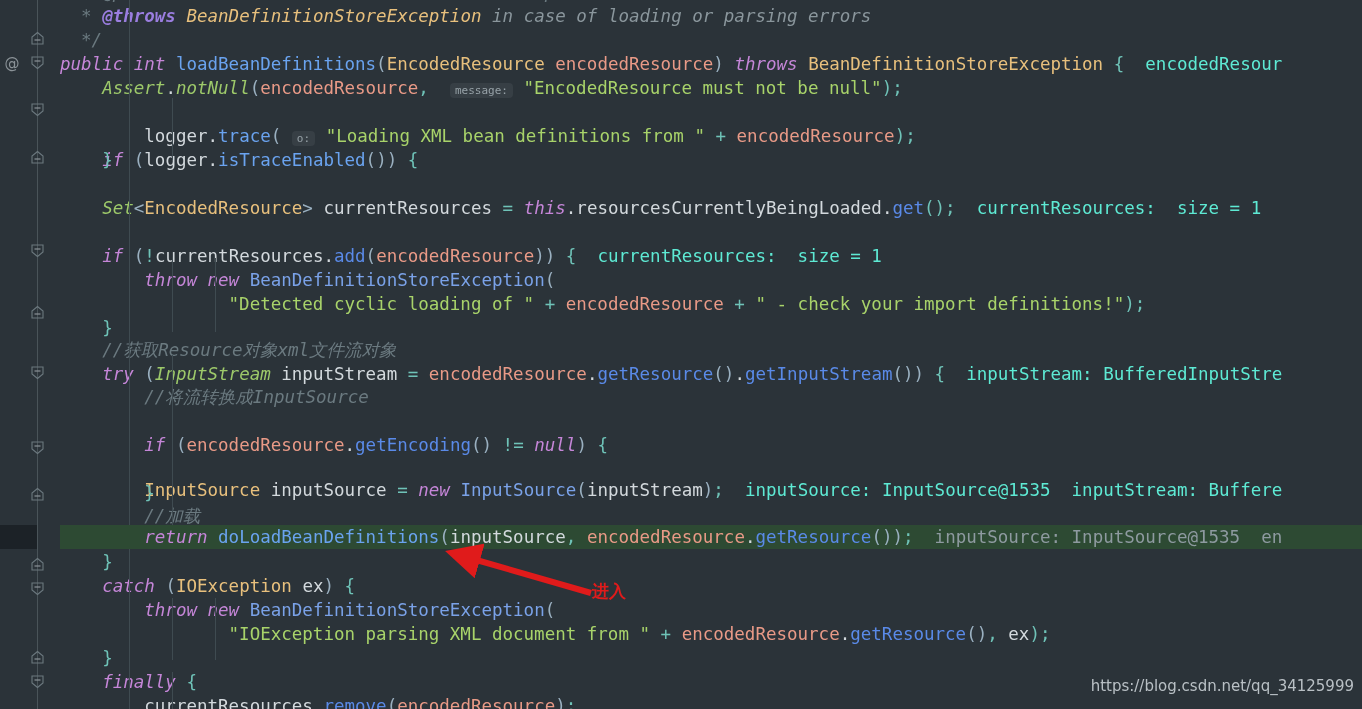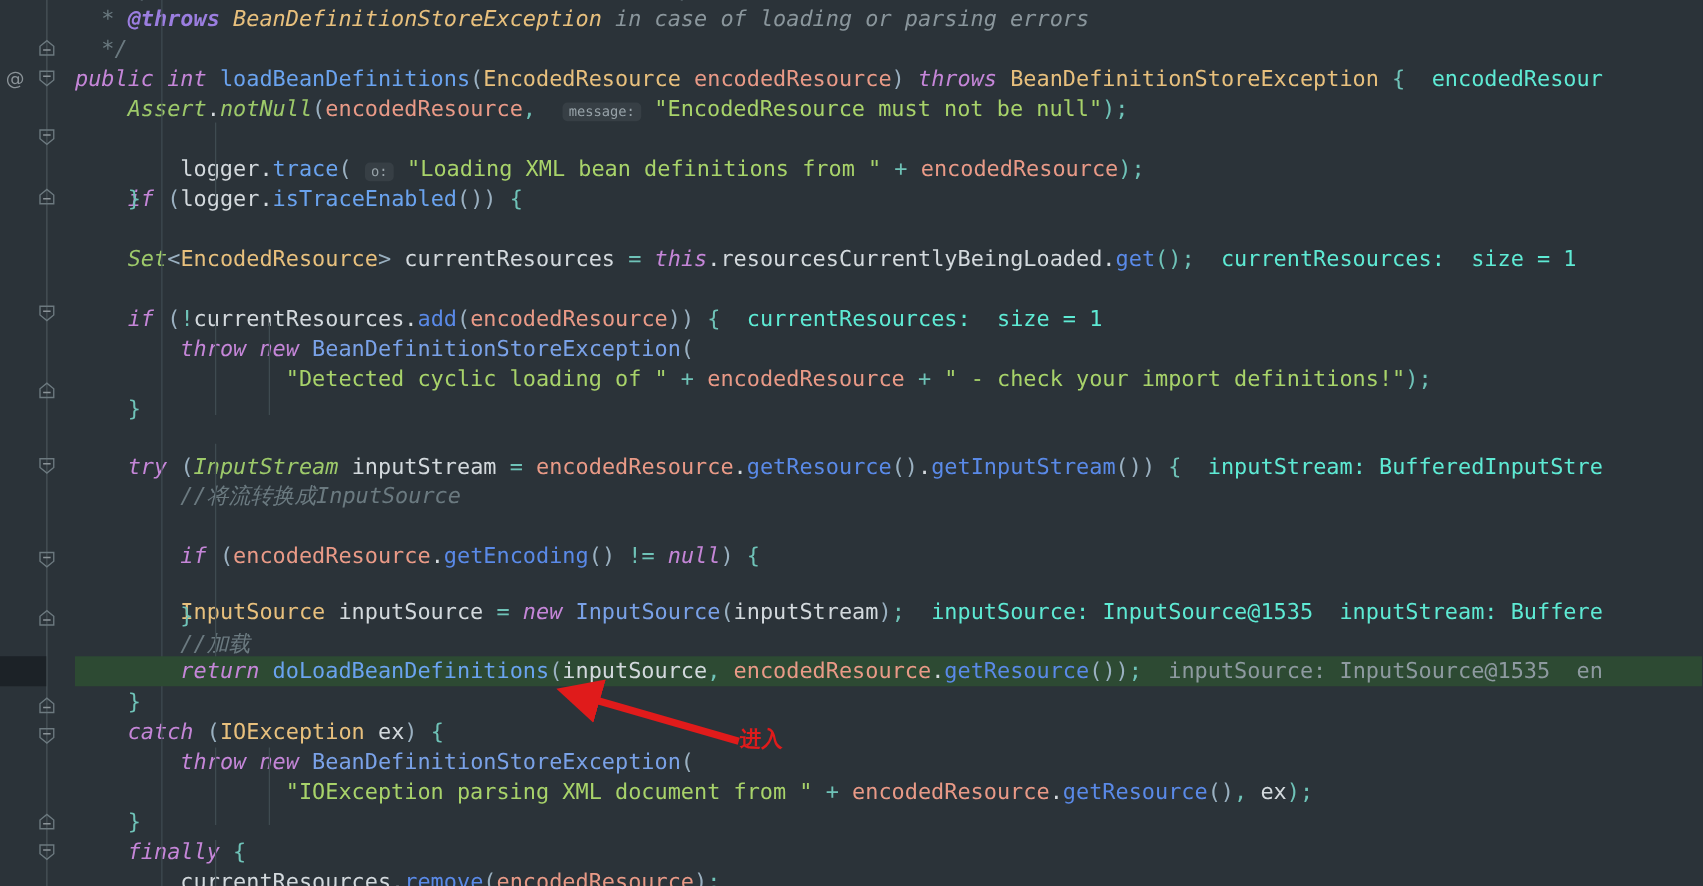--- a/index.html
+++ b/index.html
@@ -220,20 +220,23 @@
     </div>
 
     <div class="line" style="top:292px;">
       <span class="line-body"><span class="plain">                </span><span class="str">"Detected cyclic loading of "</span><span class="plain"> </span><span class="op">+</span><span class="plain"> </span><span class="field">encodedResource</span><span class="plain"> </span><span class="op">+</span><span class="plain"> </span><span class="str">" - check your import definitions!"</span><span class="punct">);</span></span>
     </div>
 
     <div class="line" style="top:316px;">
       <span class="line-body"><span class="punct">    }</span></span>
     </div>
 
+    <div class="line" style="top:338px;">
+      <span class="line-body"><span class="comment">    //获取Resource对象xml文件流对象</span></span>
+    </div>
 
     <div class="line" style="top:362px;">
       <span class="line-body"><span class="plain">    </span><span class="kw">try</span><span class="plain"> </span><span class="paren">(</span><span class="static-it">InputStream</span><span class="plain"> inputStream </span><span class="op">=</span><span class="plain"> </span><span class="field">encodedResource</span><span class="plain">.</span><span class="method">getResource</span><span class="paren">()</span><span class="plain">.</span><span class="method">getInputStream</span><span class="paren">())</span><span class="punct"> {</span><span class="hint">  inputStream: BufferedInputStre</span></span>
     </div>
 
     <div class="line" style="top:385px;">
       <span class="line-body"><span class="comment">        //将流转换成InputSource</span></span>
     </div>
 
     <div class="line" style="top:432px;margin-top:46px;">
@@ -379,14 +382,15 @@
       <defs>
         <marker id="arrowhead" markerWidth="6" markerHeight="6" refX="4.8" refY="3" orient="auto">
           <polygon points="0 0, 6 3, 0 6" fill="#e01b1b"></polygon>
         </marker>
       </defs>
       <line x1="591" y1="593" x2="452" y2="553" stroke="#e01b1b" stroke-width="6" marker-end="url(#arrowhead)"></line>
     </svg>
     <div id="annotation-text">进入</div>
   </div>
 
+  <div id="watermark">https://blog.csdn.net/qq_34125999</div>
 
 </div>
 
 </body></html>

